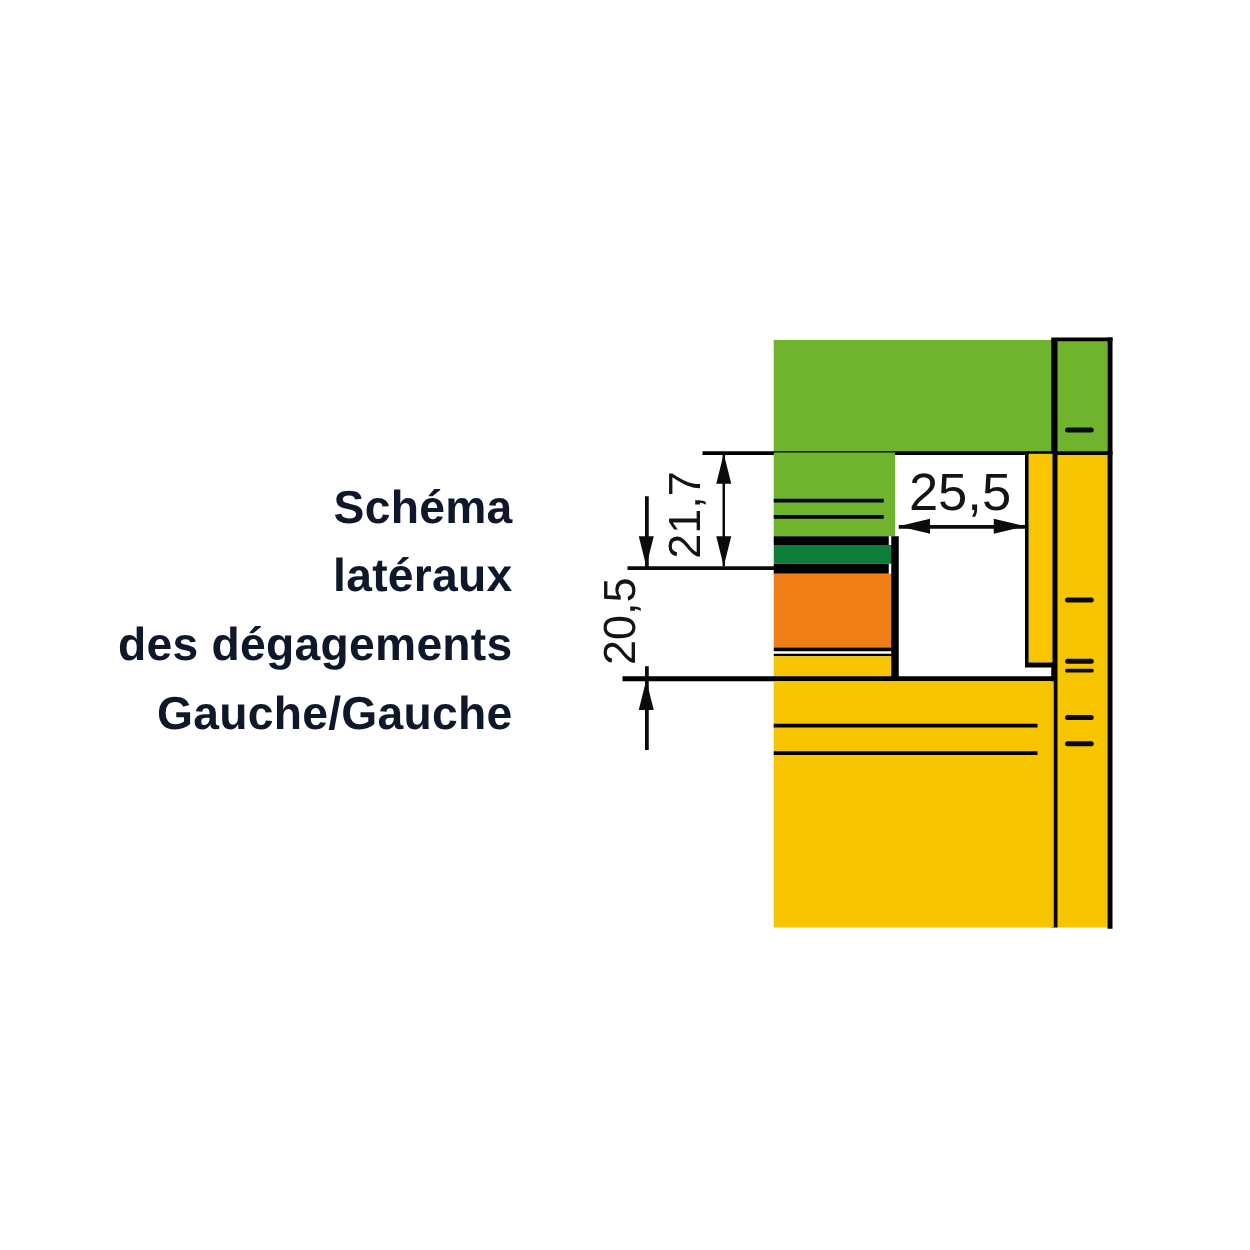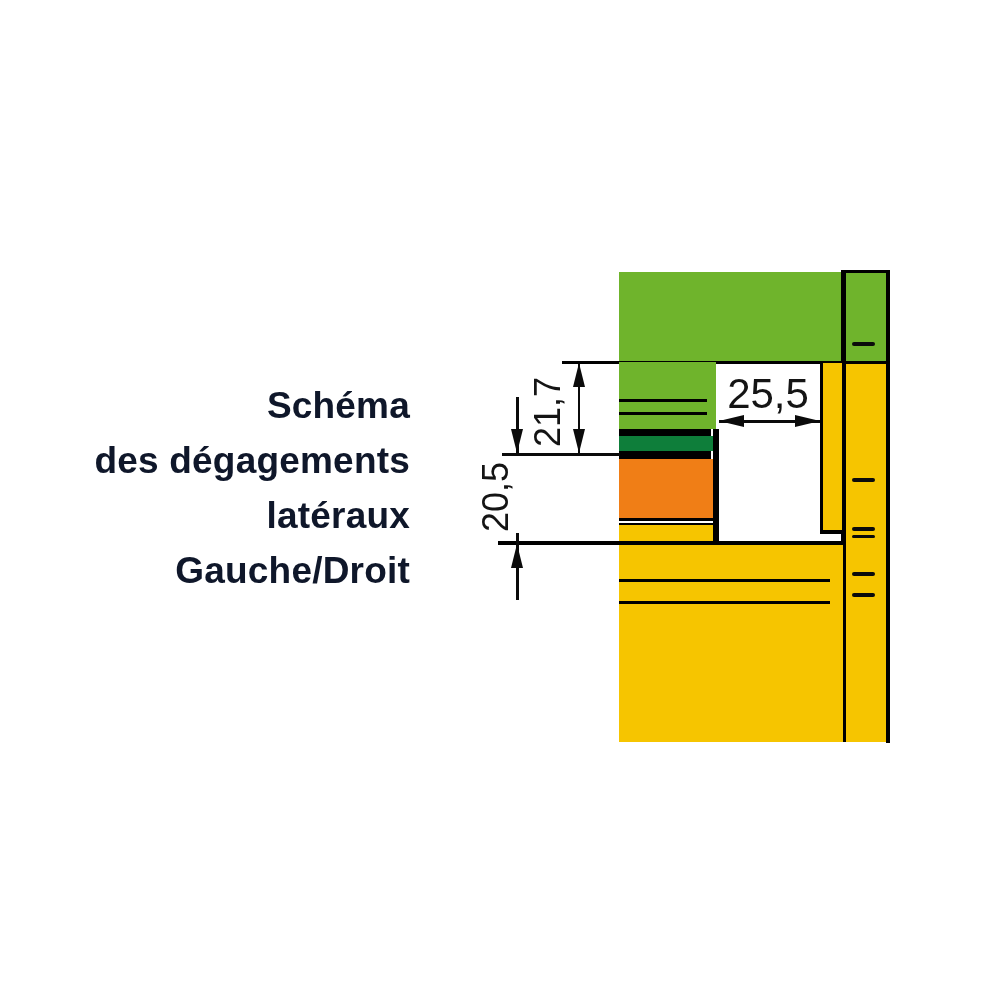--- a/index.html
+++ b/index.html
@@ -41,23 +41,23 @@
   }
   .dim-label.horiz{text-align:center;}
 
   .dash{position:absolute;left:852px;width:23px;height:3.5px;background:#0b0b0b;border-radius:2px;}
 </style>
 </head>
 <body>
 
 <div class="title-block">
   <div>Schéma</div>
+  <div>latéraux</div>
   <div>des dégagements</div>
-  <div>latéraux</div>
-  <div>Gauche/Droit</div>
+  <div>Gauche/Gauche</div>
 </div>
 
 <div class="abs" style="left:0;top:0;width:1000px;height:1000px;">
 
   <div class="fill lg" style="left:619px;top:272px;width:224px;height:90px;"></div>
 
   <div class="fill lg" style="left:845px;top:272px;width:41px;height:89px;"></div>
   <div class="fill ye" style="left:845px;top:361px;width:41px;height:381px;"></div>
   <div class="fill bk" style="left:841px;top:272px;width:4.5px;height:470px;"></div>
   <div class="fill bk" style="left:886px;top:270px;width:3.5px;height:473px;"></div>

